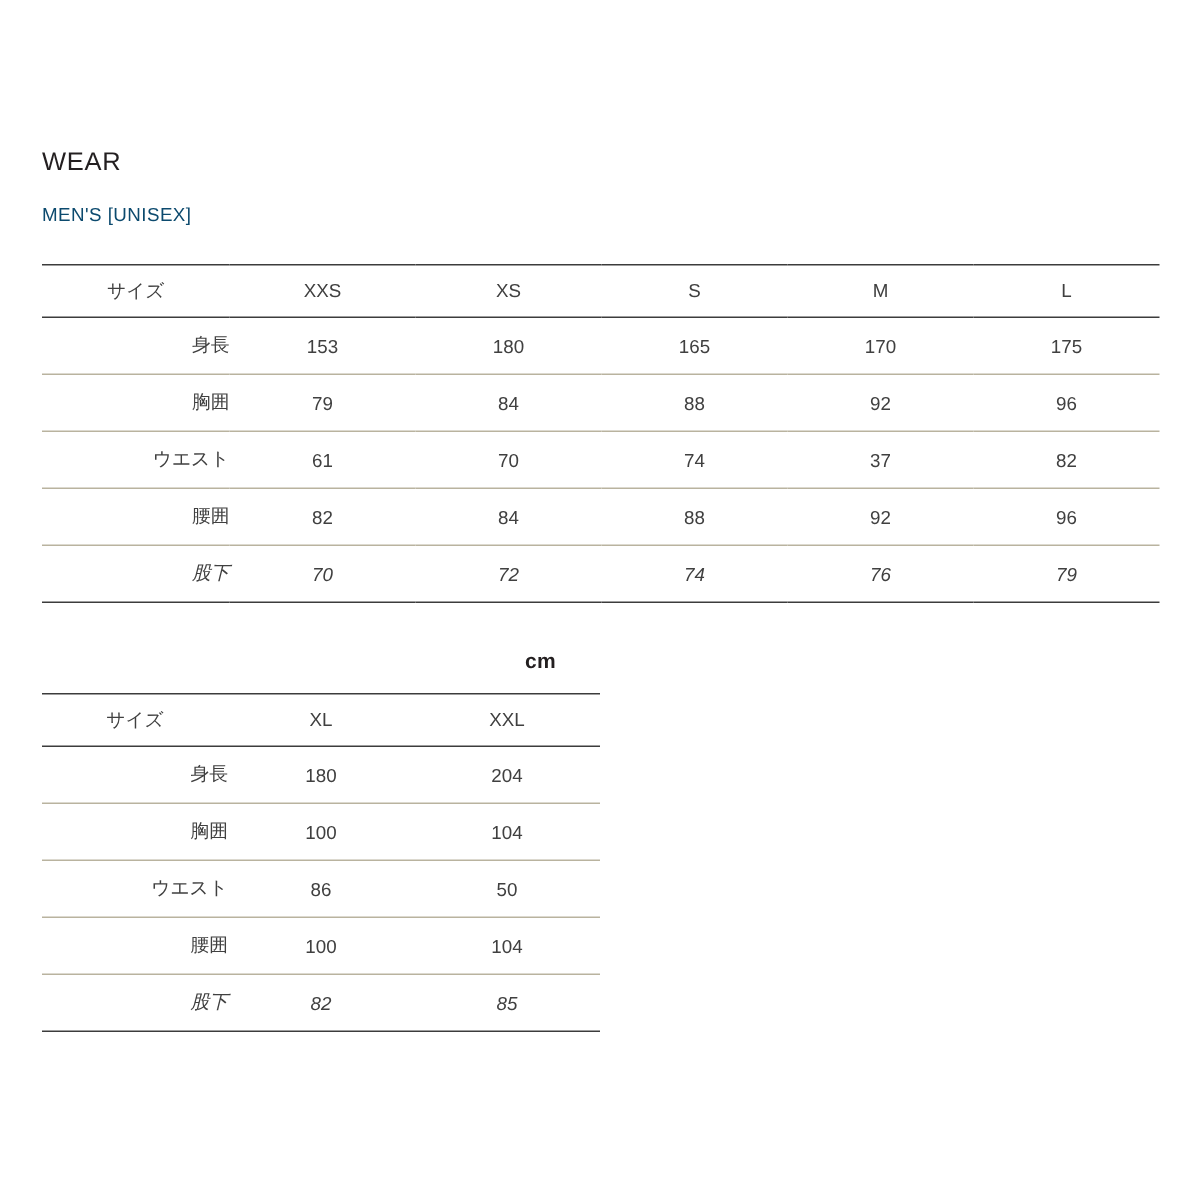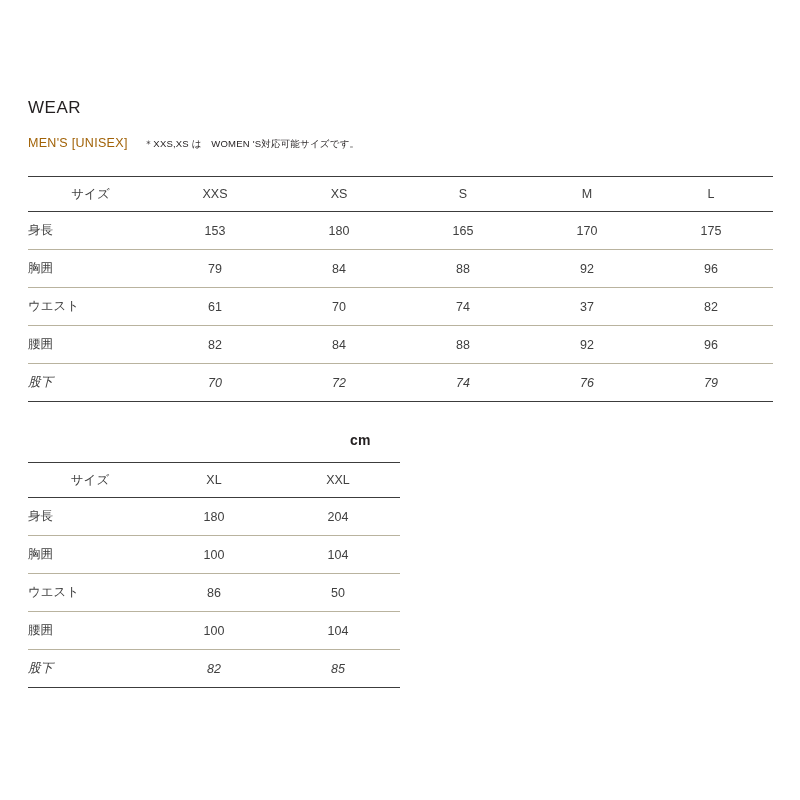--- a/index.html
+++ b/index.html
@@ -36,21 +36,21 @@
   .subtitle-row {
     position: absolute;
     left: 28px;
     top: 136px;
     display: flex;
     align-items: baseline;
   }
   .subtitle {
     font-size: 12.5px;
     letter-spacing: 0.3px;
-    color: #a16207;
+    color: #0c4a6e;
   }
   .subnote {
     font-size: 9.5px;
     margin-left: 16px;
     color: #231f20;
     letter-spacing: 0.2px;
   }
 
   table.size-table {
     position: absolute;
@@ -70,21 +70,21 @@
   table.size-table tr.head td {
     border-top: 1px solid #3c3c3c;
     border-bottom: 1px solid #3c3c3c;
     height: 34px;
   }
   table.size-table tr.last td {
     border-bottom: 1px solid #3c3c3c;
     font-style: italic;
   }
   table.size-table td.rowlabel {
-    text-align: left;
+    text-align: right;
   }
   table.size-table tr.head td.rowlabel {
     text-align: center;
   }
 
   
   #table1 {
     left: 28px;
     top: 176px;
     width: 744px;
@@ -113,21 +113,20 @@
 </style>
 </head>
 <body>
 
 <div class="page">
 
   <div class="title">WEAR</div>
 
   <div class="subtitle-row">
     <span class="subtitle">MEN'S [UNISEX]</span>
-    <span class="subnote">＊XXS,XS は　WOMEN 'S対応可能サイズです。</span>
   </div>
 
   <table class="size-table" id="table1">
     <colgroup>
       <col class="c0">
         <col class="cx">
         <col class="cx">
         <col class="cx">
         <col class="cx">
         <col class="cx">

